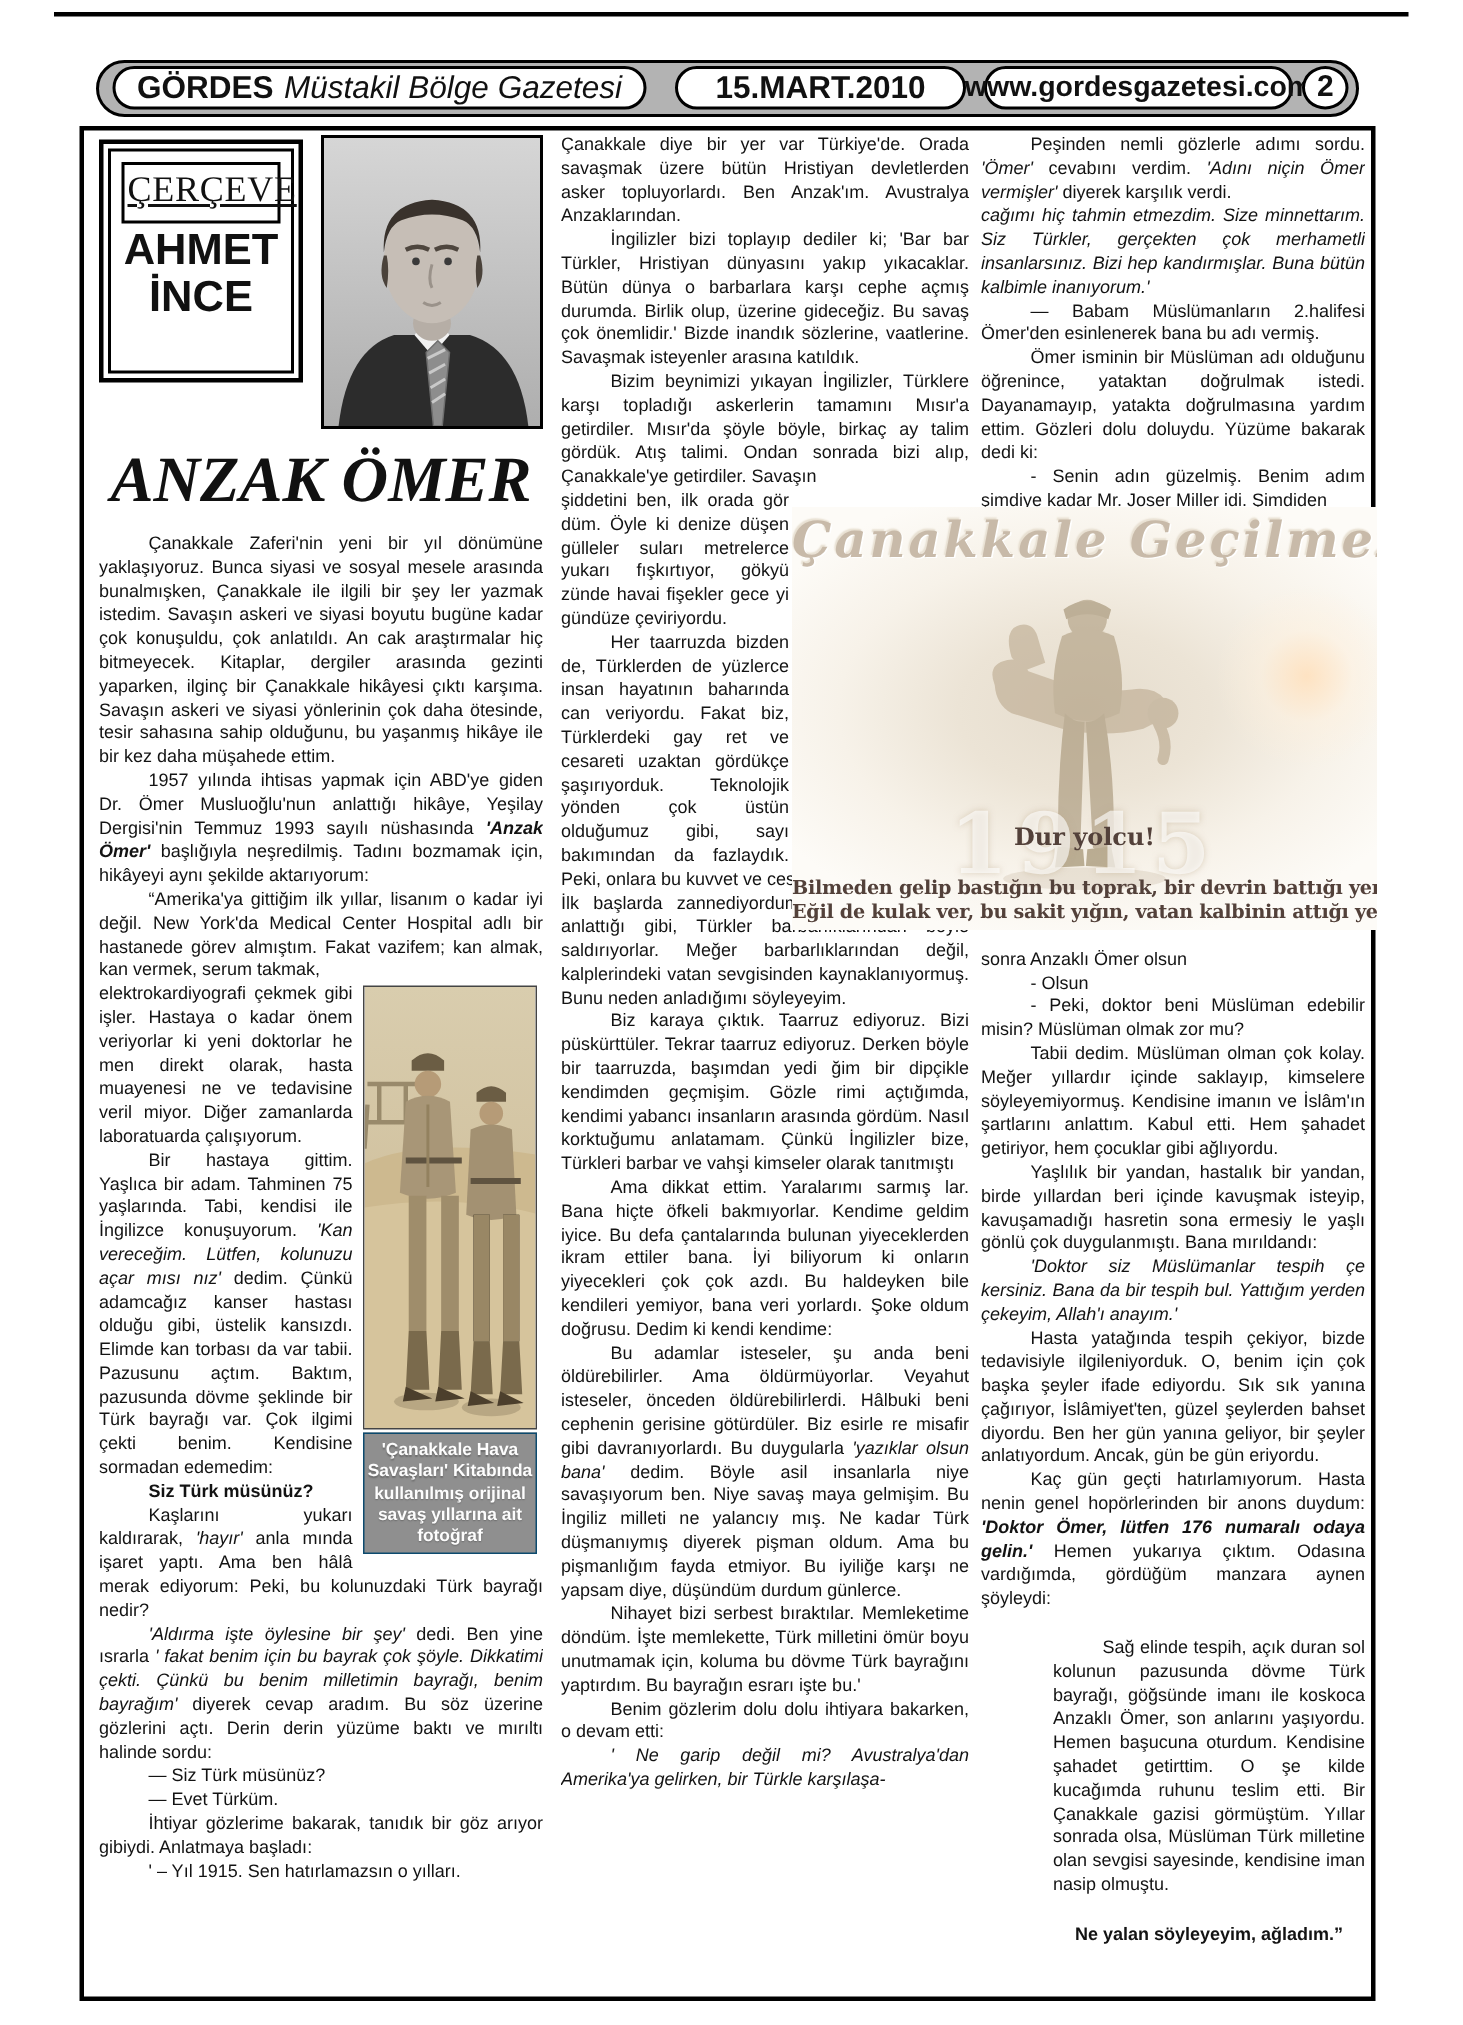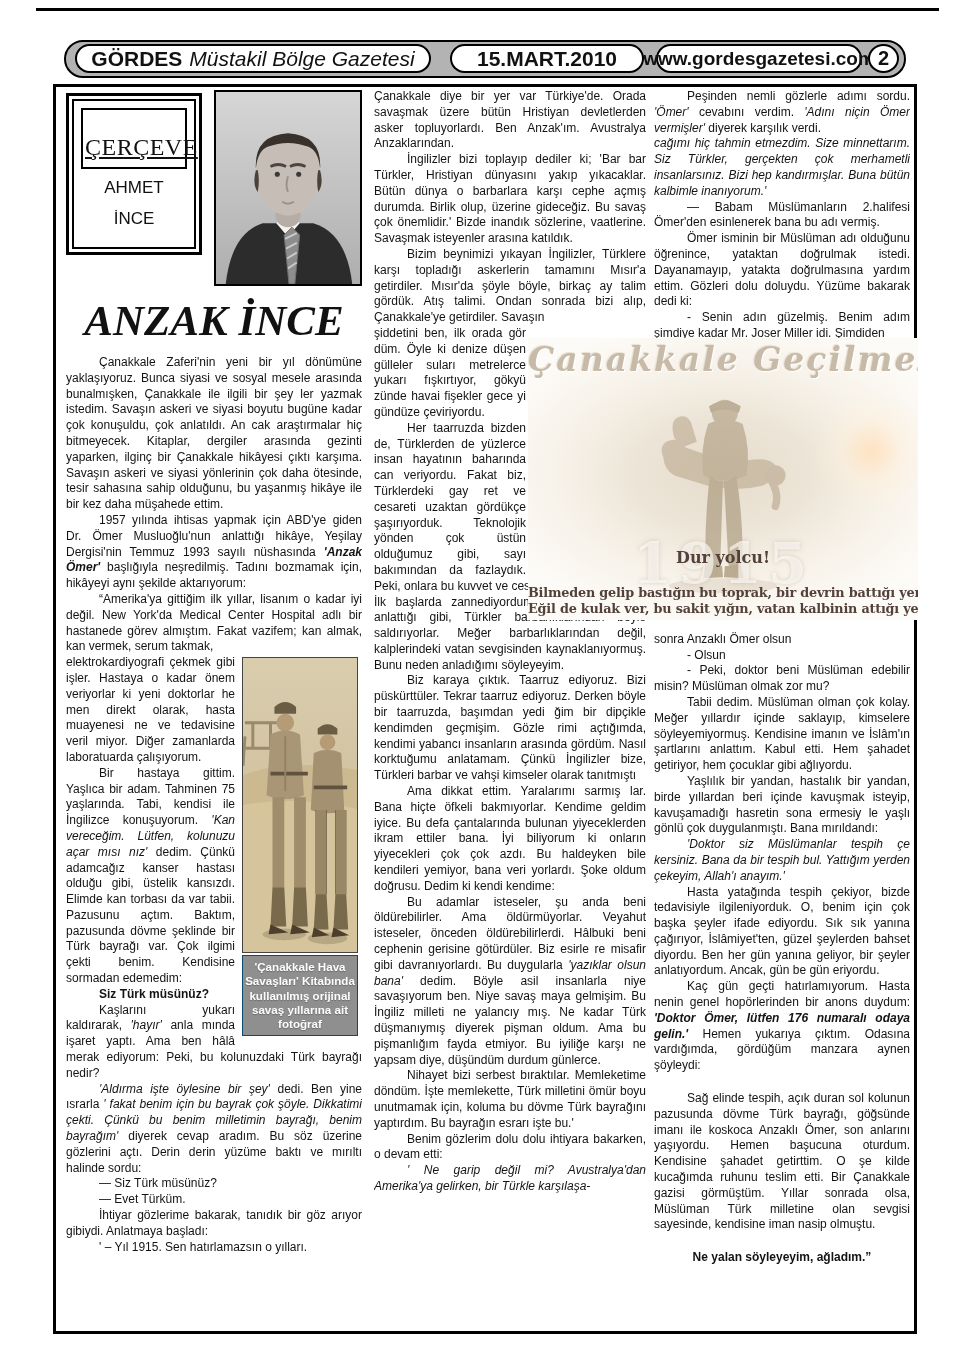--- a/index.html
+++ b/index.html
@@ -30,34 +30,34 @@
   .column{position:absolute;top:89px;height:1240px;overflow:hidden;}
   #col1{left:66px;width:296px;top:90px;}
   #col2{left:374px;width:272px;}
   #col3{left:654px;width:256px;}
   .para{margin:0;text-align:justify;text-indent:33px;font-size:12px;line-height:15.8px;color:#131313;}
   .para .i{font-style:italic;}
   .para .b{font-weight:bold;}
   .para .bi{font-weight:bold;font-style:italic;}
   .para.noindent{text-indent:0;}
   .para.center{text-align:center;text-indent:0;}
-  .para.gap-top{margin-top:17px;}
+  .para.gap-top{margin-top:17px;margin-left:48px;}
   
   .col1-head{position:relative;height:200px;}
   .cerceve-box{
     position:absolute;left:0;top:3px;width:136px;height:162px;border:3px solid #000;
     box-sizing:border-box;padding:3px;background:#fff;
   }
   .cerceve-inner{border:2px solid #000;height:100%;box-sizing:border-box;text-align:center;}
   .cerceve-title{
-    margin:7px 7px 5px 7px;border:2px solid #000;padding:24px 2px 6px 2px;
+    margin:7px 7px 5px 7px;border:2px solid #000;padding:4px 2px 6px 2px;
     font-family:"Liberation Serif",serif;font-size:24px;letter-spacing:0.5px;
     text-decoration:underline;
   }
-  .author{font-weight:normal;font-size:17px;line-height:27px;margin-top:4px;}
+  .author{font-weight:bold;font-size:29px;line-height:27px;margin-top:4px;}
   .portrait{position:absolute;left:148px;top:0;width:148px;height:196px;border:2px solid #000;box-sizing:border-box;background:#c9c9c9;}
   .portrait svg{display:block;width:100%;height:100%;}
   .article-title{
     font-family:"Liberation Serif",serif;font-weight:bold;font-style:italic;
     font-size:43px;text-align:center;margin:6px 0 10px 0;letter-spacing:0px;white-space:nowrap;
   }
   
   .photo-float{float:right;width:120px;margin:2px 0 4px 7px;}
   .war-photo-img{width:116px;height:296px;border:1px solid #444;box-sizing:border-box;overflow:hidden;}
   .war-photo-img svg{display:block;width:100%;height:100%;}
@@ -136,21 +136,21 @@
         <ellipse cx="74" cy="84" rx="33" ry="42" fill="#c6beb6"></ellipse>
         <path d="M41,78 q-2,-34 33,-36 q35,2 33,36 q-2,-18 -12,-22 q-21,-8 -42,0 q-10,4 -12,22 z" fill="#39322c"></path>
         <path d="M41,80 q-4,14 2,22 q2,-12 0,-22 z M107,80 q4,14 -2,22 q-2,-12 0,-22 z" fill="#4a423a"></path>
         <path d="M56,76 q8,-4 16,0 M76,76 q8,-4 16,0" stroke="#4e463e" stroke-width="3" fill="none"></path>
         <circle cx="63" cy="84" r="2.6" fill="#3a3a3a"></circle>
           <circle cx="85" cy="84" r="2.6" fill="#3a3a3a"></circle>
         <path d="M74,86 q-3,10 0,16 M68,112 q6,4 12,0" stroke="#9a928a" stroke-width="2" fill="none"></path>
       </svg>
     </div>
   </div>
-  <div class="article-title">ANZAK İNCE</div>
+  <div class="article-title">ANZAK ÖMER</div>
   <div id="col1-body">
       <p class="para"><span>Çanakkale Zaferi'nin yeni bir yıl dönümüne yaklaşıyoruz. Bunca siyasi ve sosyal mesele arasında bunalmışken, Çanakkale ile ilgili bir şey ler yazmak istedim. Savaşın askeri ve siyasi boyutu bugüne kadar çok konuşuldu, çok anlatıldı. An cak araştırmalar hiç bitmeyecek. Kitaplar, dergiler arasında gezinti yaparken, ilginç bir Çanakkale hikâyesi çıktı karşıma. Savaşın askeri ve siyasi yönlerinin çok daha ötesinde, tesir sahasına sahip olduğunu, bu yaşanmış hikâye ile bir kez daha müşahede ettim.</span></p>
       <p class="para"><span>1957 yılında ihtisas yapmak için ABD'ye giden Dr. Ömer Musluoğlu'nun anlattığı hikâye, Yeşilay Dergisi'nin Temmuz 1993 sayılı nüshasında </span><span class="bi">'Anzak Ömer'</span><span> başlığıyla neşredilmiş. Tadını bozmamak için, hikâyeyi aynı şekilde aktarıyorum:</span></p>
       <p class="para"><span>“Amerika'ya gittiğim ilk yıllar, lisanım o kadar iyi değil. New York'da Medical Center Hospital adlı bir hastanede görev almıştım. Fakat vazifem; kan almak, kan vermek, serum takmak,</span></p>
       <div id="tpl-war-photo" class="photo-float">
     <div class="war-photo-img">
       <svg viewBox="0 0 116 300" preserveAspectRatio="none">
         <defs>
           <linearGradient id="wsky" x1="0" y1="0" x2="0" y2="1">
             <stop offset="0" stop-color="#d9cdae"></stop>

